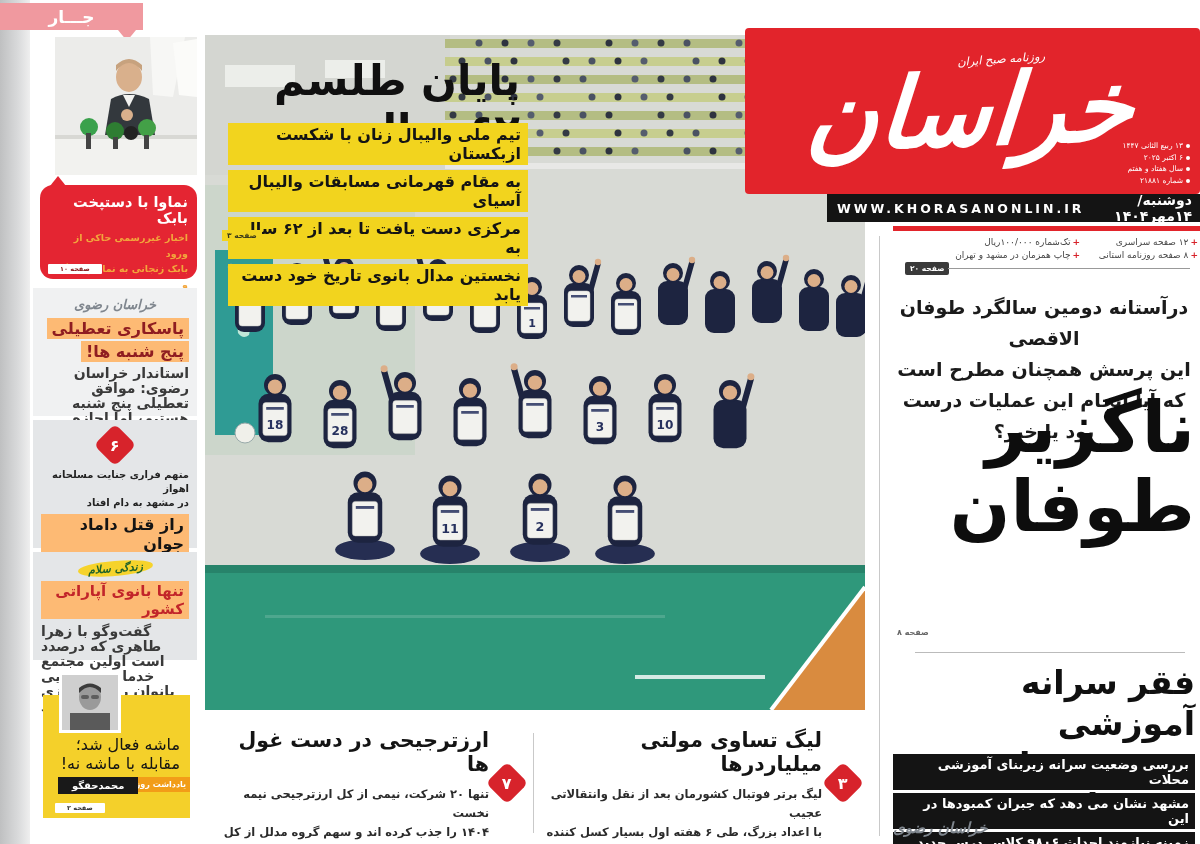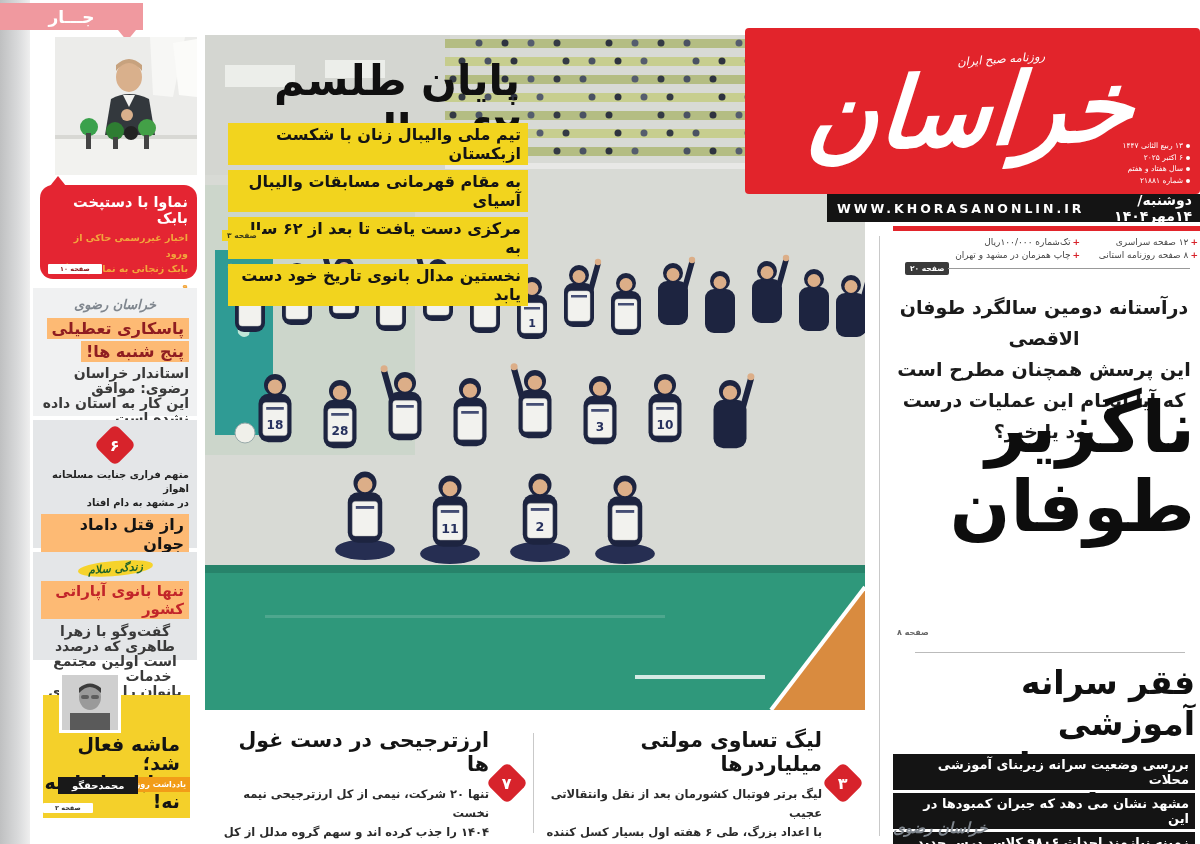--- a/index.html
+++ b/index.html
@@ -33,21 +33,21 @@
   .hl-line{display:inline-block;background:#fdba74;padding:1px 5px;margin:1px 0;}
   .maroon{color:#8f1d21;}
   .redhead{color:#c2252a;}
   .smallbody{font-size:14px;color:#3a3a3a;line-height:15px;font-weight:600;}
   .diamond{position:absolute;width:30px;height:30px;background:#d7232b;border-radius:6px;
      transform:rotate(45deg);display:flex;align-items:center;justify-content:center;}
   .diamond span{transform:rotate(-45deg);color:#fff;font-weight:bold;font-size:16px;}
   
   .note-box{left:43px;top:695px;width:147px;height:123px;background:#f4d02a;}
   .portrait{left:59px;top:672px;width:56px;height:55px;border:3px solid #fff;background:#cfcfcf;}
-  .note-head{position:absolute;right:10px;top:40px;text-align:right;font-size:19px;font-weight:700;
+  .note-head{position:absolute;right:10px;top:40px;text-align:right;font-size:16px;font-weight:400;
      color:#141414;line-height:19px;direction:rtl;}
   .label-orange{position:absolute;right:0;top:82px;background:#f29d18;color:#fff;font-size:8px;
      font-weight:bold;padding:3px 4px;}
   .label-black{position:absolute;left:15px;top:82px;background:#191919;color:#fff;font-size:10px;
      font-weight:bold;padding:3px 14px;}
   
   .main-photo{left:205px;top:35px;width:660px;height:675px;z-index:1;}
   .main-headline{left:220px;top:56px;width:300px;text-align:right;direction:rtl;font-size:42px;
      font-weight:800;color:#101010;z-index:3;}
   .lead-strips{left:228px;top:120px;width:300px;text-align:right;direction:rtl;z-index:3;}
@@ -143,20 +143,21 @@
   <div class="abs lblock block-bg1" style="top:288px;height:128px;">
     <div style="text-align:center;padding-top:6px;">
       <span class="script-logo">خراسان رضوی</span>
     </div>
     <div style="text-align:right;padding:4px 8px 0;font-size:16px;font-weight:800;" class="maroon">
       <div><span class="hl-line">پاسکاری تعطیلی</span></div>
       <div><span class="hl-line">پنج شنبه ها!</span></div>
     </div>
     <div class="smallbody" style="text-align:right;padding:3px 8px 0;">
       <div>استاندار خراسان رضوی: موافق</div>
+      <div>تعطیلی پنج شنبه هستیم، اما اجازه</div>
       <div>این کار به استان داده نشده است</div>
     </div>
   </div>
 
   <div class="abs lblock block-bg2" style="top:420px;height:128px;">
     <div class="diamond" style="left:67px;top:10px;">
       <span>۶</span>
     </div>
     <div style="text-align:right;padding:48px 8px 0;font-size:10px;font-weight:600;color:#222;line-height:14px;">
       <div>متهم فراری جنایت مسلحانه اهواز</div>
@@ -168,35 +169,35 @@
     </div>
   </div>
 
   <div class="abs lblock block-bg2" style="top:552px;height:108px;">
     <div style="text-align:center;padding-top:5px;">
       <span style="display:inline-block;background:#f6d32b;border-radius:50% 40% 55% 45%;padding:1px 10px;color:#20622a;font-weight:bold;font-style:italic;font-size:11px;transform:rotate(-4deg);">زندگی سلام</span>
     </div>
     <div style="text-align:right;padding:4px 8px 0;font-size:15px;font-weight:800;" class="redhead">
       <span class="hl-line">تنها بانوی آپاراتی کشور</span>
     </div>
-    <div class="smallbody" style="text-align:center;padding:4px 8px 0;">
+    <div class="smallbody" style="text-align:left;padding:4px 8px 0;">
       <div>گفت‌وگو با زهرا طاهری که درصدد</div>
       <div>است اولین مجتمع خدمات خودرویی</div>
       <div>بانوان را راه اندازی کند</div>
     </div>
   </div>
 
   <div class="abs note-box">
     <div class="note-head">
       <div>ماشه فعال شد؛</div>
       <div>مقابله با ماشه نه!</div>
     </div>
     <span class="label-orange">یادداشت روز</span>
     <span class="label-black">محمدحقگو</span>
-    <span class="chip" style="position:absolute;left:0;top:108px;color:#333;">صفحه ۲</span>
+    <span class="chip" style="position:absolute;left:12px;top:108px;color:#333;">صفحه ۲</span>
   </div>
   <div class="abs portrait">
     <svg width="56" height="55" viewBox="0 0 56 55">
       <rect width="56" height="55" fill="#cfcfcf"></rect>
       <rect x="8" y="38" width="40" height="17" fill="#5a5a5a"></rect>
       <ellipse cx="28" cy="22" rx="11" ry="13" fill="#9a9a9a"></ellipse>
       <path d="M17,18 Q28,6 39,18 L39,13 Q28,4 17,13 Z" fill="#3c3c3c"></path>
       <rect x="19" y="20" width="8" height="4" rx="2" fill="#444" opacity=".7"></rect>
       <rect x="29" y="20" width="8" height="4" rx="2" fill="#444" opacity=".7"></rect>
     </svg>

